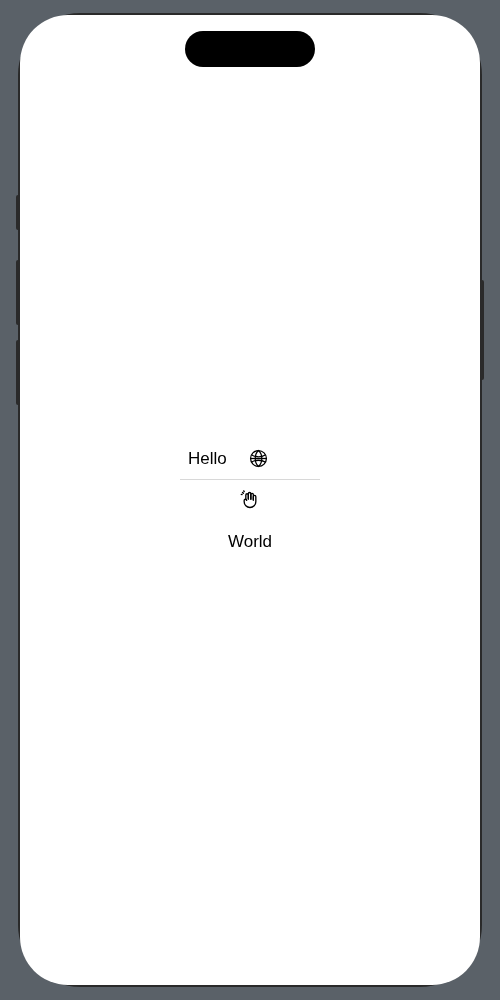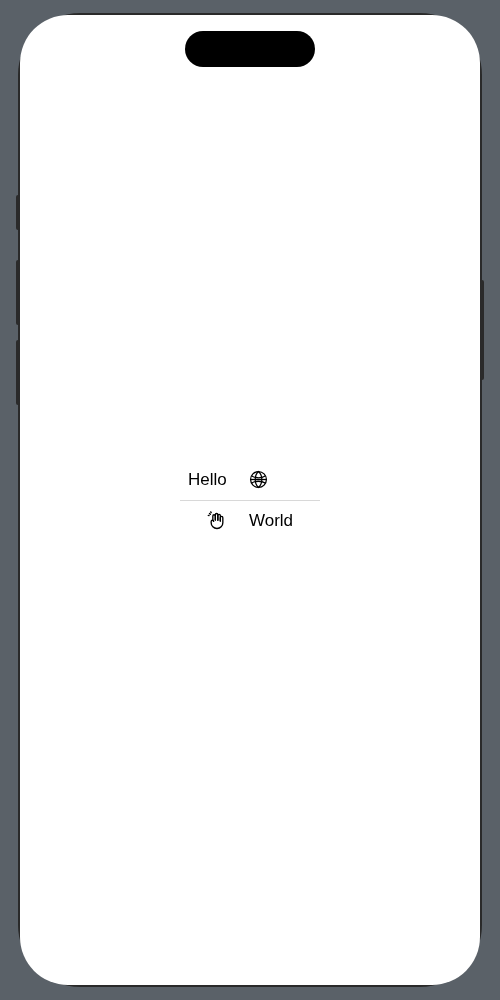--- a/index.html
+++ b/index.html
@@ -76,21 +76,21 @@
       color: #000;
     }
     .icon {
       width: 20px;
       height: 20px;
       display: flex;
       align-items: center;
       justify-content: center;
     }
     .row-1 { justify-content: flex-start; }
-    .row-2 { justify-content: center; }
+    .row-2 { justify-content: space-between; flex-direction: column; }
     svg { display: block; }
   </style>
 </head>
 <body>
 
 <div class="phone-frame">
   <div class="side-button side-left-1"></div>
   <div class="side-button side-left-2"></div>
   <div class="side-button side-left-3"></div>
   <div class="side-button side-right"></div>

